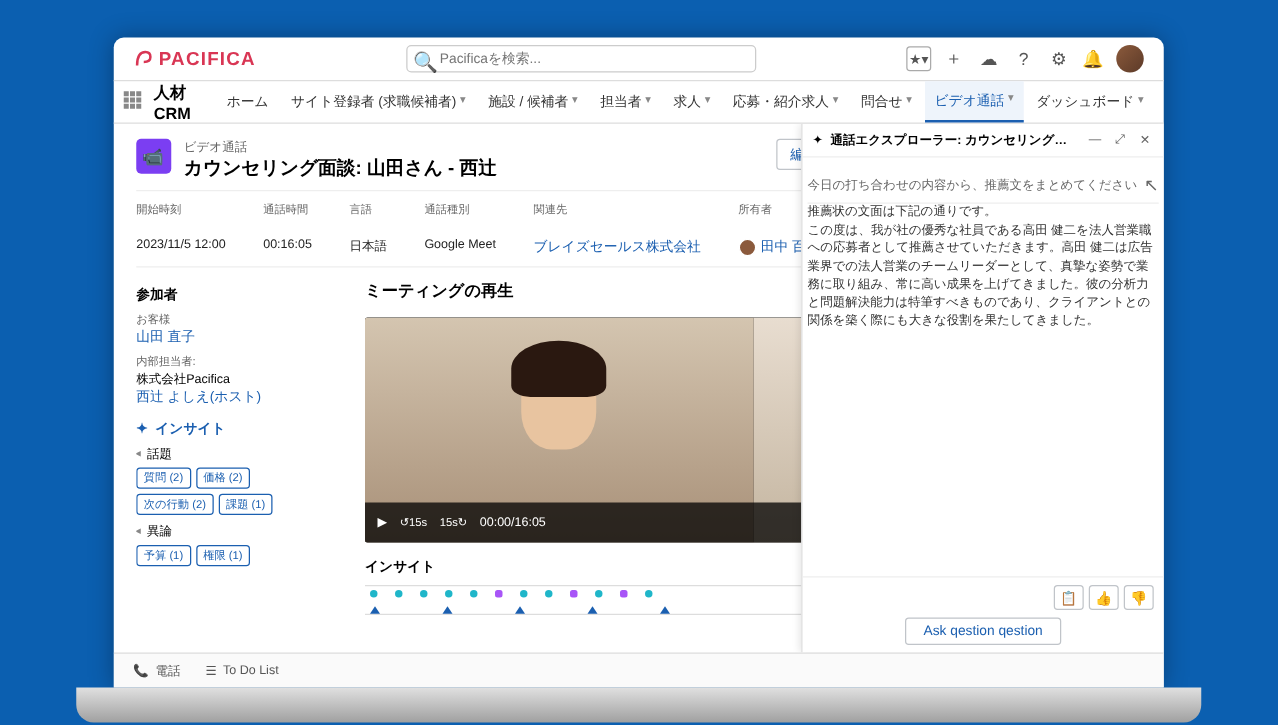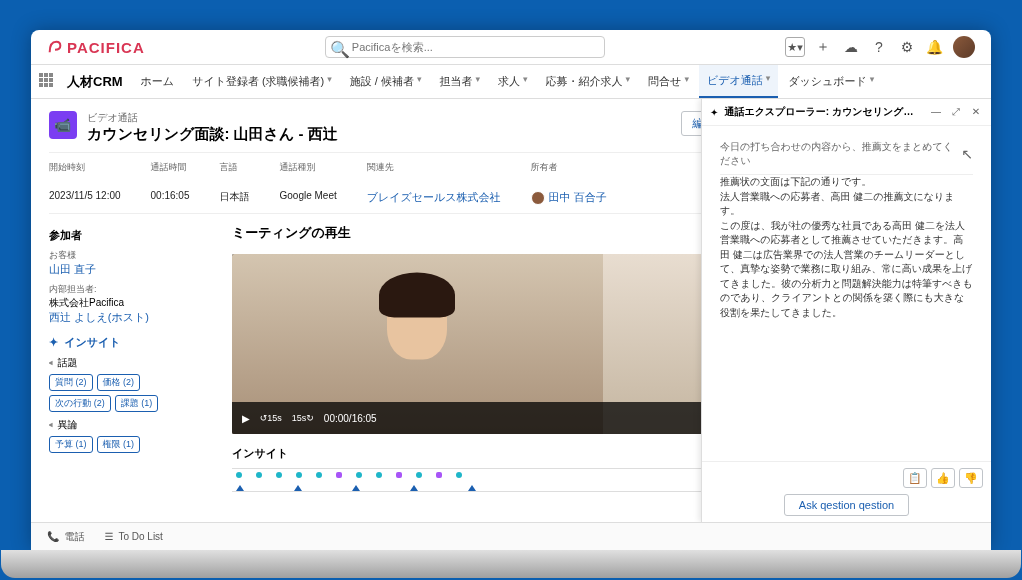--- a/index.html
+++ b/index.html
@@ -1,17 +1,17 @@
 <!DOCTYPE html>
 <html><head>
 <meta charset="utf-8">
 <style>
 * { margin: 0; padding: 0; box-sizing: border-box; font-family: -apple-system, "Hiragino Sans", sans-serif; }
 body { background: #0b5fb0; display: flex; align-items: center; justify-content: center; height: 580px; width: 1022px; overflow: hidden; }
-.laptop { width: 960px; background: #fff; border-radius: 8px 8px 0 0; box-shadow: 0 0 20px rgba(0,0,0,0.3); position: relative; display: flex; flex-direction: column; height: 520px; }
+.laptop { width: 840px; background: #fff; border-radius: 8px 8px 0 0; box-shadow: 0 0 20px rgba(0,0,0,0.3); position: relative; display: flex; flex-direction: column; height: 520px; }
 .laptop::after { content: ''; position: absolute; bottom: -28px; left: -30px; right: -30px; height: 28px; background: linear-gradient(#e0e0e0,#a0a0a0); border-radius: 0 0 14px 14px; }
 
 
 .topbar { display: flex; align-items: center; padding: 6px 16px; border-bottom: 1px solid #ddd; gap: 12px; }
 .logo { display: flex; align-items: center; gap: 4px; color: #d93654; font-weight: 700; letter-spacing: 1px; font-size: 15px; }
 .logo svg { width: 16px; height: 16px; }
 .topbar-search { flex: 0 0 auto; margin: 0 auto; position: relative; }
 .topbar-search input { width: 280px; padding: 4px 8px 4px 26px; border: 1px solid #ccc; border-radius: 4px; font-size: 11px; }
 .topbar-search .icon { position: absolute; left: 6px; top: 4px; color: #888; }
 .topbar-icons { display: flex; gap: 8px; align-items: center; color: #555; }
@@ -83,21 +83,21 @@
 .tick { width: 0; height: 0; border-left: 4px solid transparent; border-right: 4px solid transparent; border-bottom: 6px solid #1b5fb0; }
 .tl-actions { display: flex; gap: 4px; }
 .tl-actions .ibtn { border:1px solid #c0c4c9; width:22px; height:22px; display:flex; align-items:center; justify-content:center; border-radius:3px; cursor:pointer; font-size:12px; }
 
 
 .chat-panel { position: absolute; top: 0; right: 0; width: 290px; background: #fff; border-left: 1px solid #ddd; box-shadow: -2px 0 6px rgba(0,0,0,0.1); display: flex; flex-direction: column; height: calc(100% - 28px); }
 .chat-head { display: flex; align-items: center; gap: 6px; padding: 6px 8px; border-bottom: 1px solid #eee; font-size: 10px; }
 .chat-head .title { flex: 1; font-weight: 700; white-space: nowrap; overflow: hidden; text-overflow: ellipsis; }
 .chat-head .win-btns { display: flex; gap: 6px; color: #666; }
 .chat-head .win-btns span { cursor: pointer; width: 14px; text-align: center; }
-.chat-body { flex: 1; overflow-y: auto; padding: 8px 18px; font-size: 10px; color: #333; }
+.chat-body { flex: 1; overflow-y: auto; padding: 8px 4px; font-size: 10px; color: #333; }
 .chat-user-msg { color: #666; padding: 6px 0; border-bottom: 1px solid #eee; display: flex; justify-content: space-between; align-items: center; }
 .chat-p { margin: 0 0; line-height: 1.45; }
 .chat-foot { border-top: 1px solid #eee; padding: 6px 8px; }
 .chat-actions { display: flex; justify-content: flex-end; gap: 4px; margin-bottom: 6px; }
 .chat-actions .mini { border:1px solid #c0c4c9; width:24px; height:20px; display:flex; align-items:center; justify-content:center; border-radius:3px; cursor:pointer; font-size:11px; color:#555; }
 .ask-btn { display: block; margin: 0 auto; border: 1px solid #c0c4c9; color: #1b5fb0; font-size: 11px; padding: 4px 14px; border-radius: 3px; background: #fff; cursor: pointer; }
 
 
 .footer-bar { position: absolute; bottom: 0; left: 0; right: 0; height: 28px; border-top: 1px solid #ddd; display: flex; align-items: center; gap: 20px; padding: 0 16px; font-size: 10px; color: #555; background: #fafafa; }
 .footer-item { display: flex; gap: 5px; align-items: center; cursor: pointer; }
@@ -332,21 +332,20 @@
           <span>⤢</span>
           <span>✕</span>
         </div>
       </div>
       <div class="chat-body">
         <div class="chat-user-msg">
           <span>今日の打ち合わせの内容から、推薦文をまとめてください</span>
           <span style="font-size:14px;cursor:default">↖</span>
         </div>
         <div class="chat-p">推薦状の文面は下記の通りです。</div>
-        <div class="chat-p">法人営業職への応募者、高田 健二の推薦文になります。</div>
         <div class="chat-p">この度は、我が社の優秀な社員である高田 健二を法人営業職への応募者として推薦させていただきます。高田 健二は広告業界での法人営業のチームリーダーとして、真摯な姿勢で業務に取り組み、常に高い成果を上げてきました。彼の分析力と問題解決能力は特筆すべきものであり、クライアントとの関係を築く際にも大きな役割を果たしてきました。</div>
       </div>
       <div class="chat-foot">
         <div class="chat-actions">
           <div class="mini">📋</div>
           <div class="mini">👍</div>
           <div class="mini">👎</div>
         </div>
         <button class="ask-btn">Ask qestion qestion</button>
       </div>

